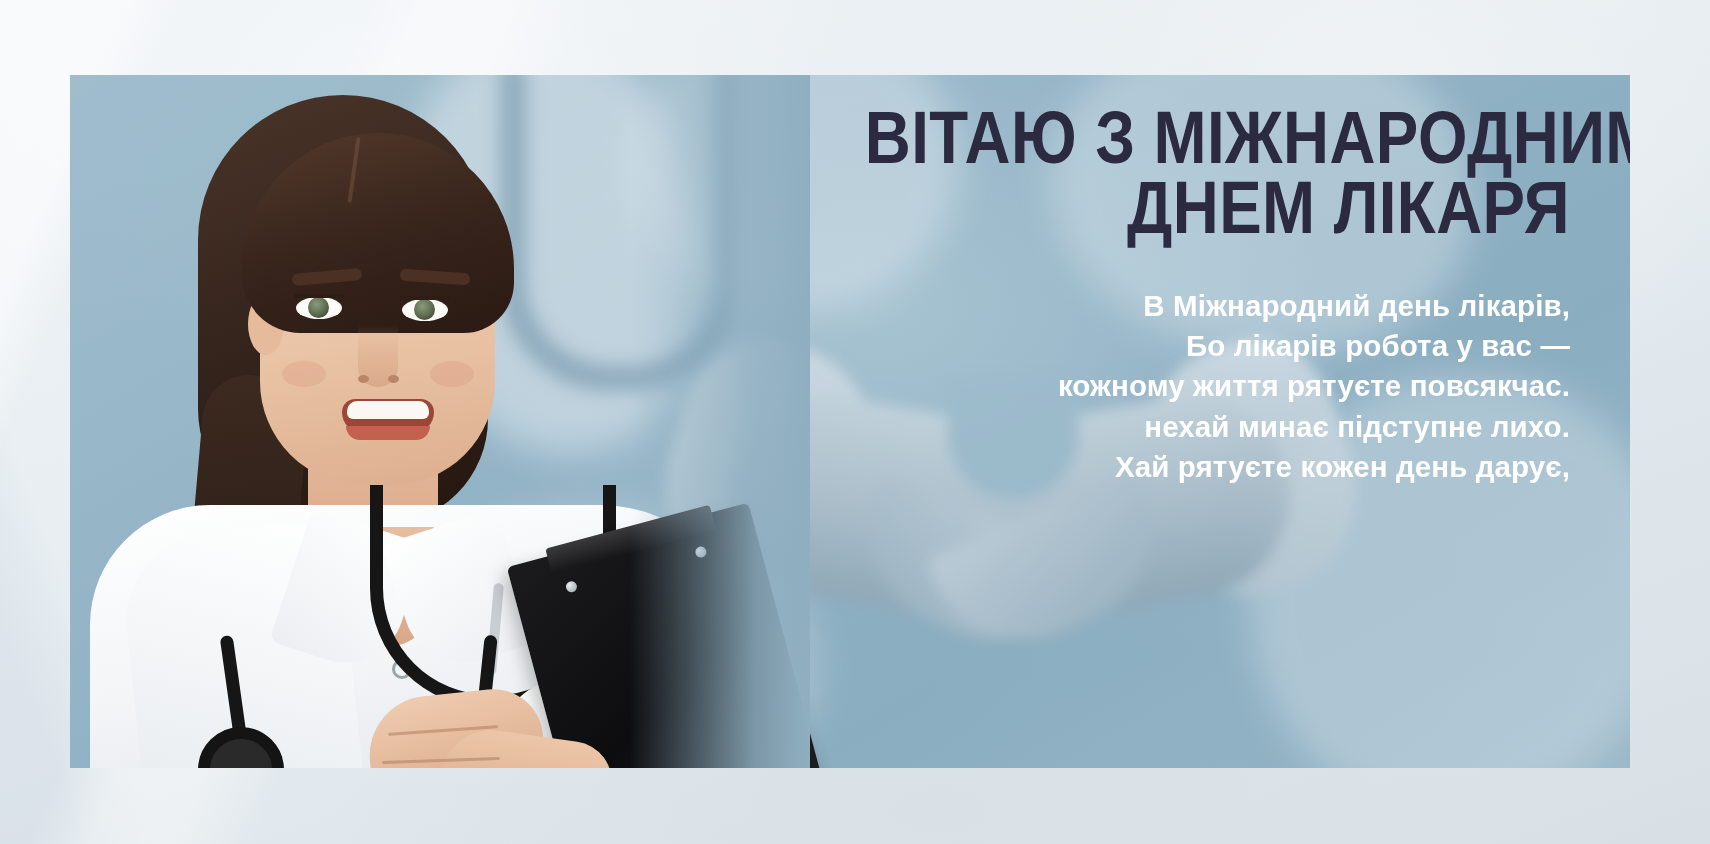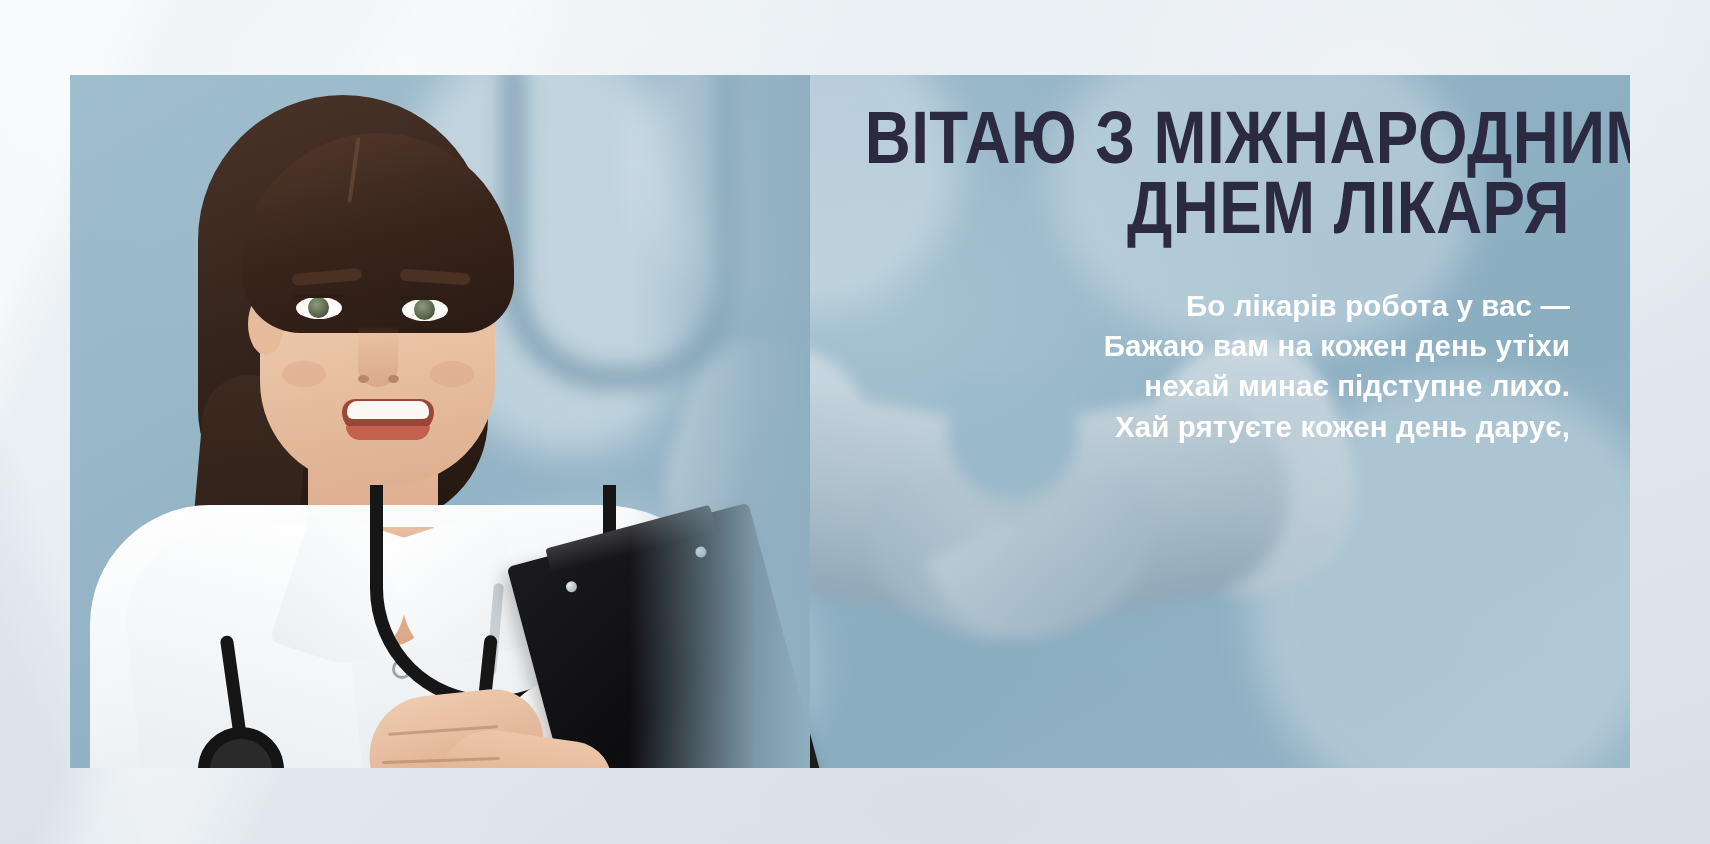--- a/index.html
+++ b/index.html
@@ -246,21 +246,22 @@
 
       <div class="doc-fade"></div>
     </div>
 
     <div class="copy">
       <h1 class="headline">
         <span class="l1">ВІТАЮ З МІЖНАРОДНИМ</span>
         <span class="l2">ДНЕМ ЛІКАРЯ</span>
       </h1>
       <div class="poem">
+        <span class="ln">В Міжнародний день лікарів,</span>
         <span class="ln">Бо лікарів робота у вас —</span>
-        <span class="ln">Бажаю вам на кожен день утіхи</span>
+        <span class="ln">кожному життя рятуєте повсякчас.</span>
         <span class="ln">нехай минає підступне лихо.</span>
         <span class="ln">Хай рятуєте кожен день дарує,</span>
       </div>
     </div>
 
   </div>
 </div>
 
 </body></html>

